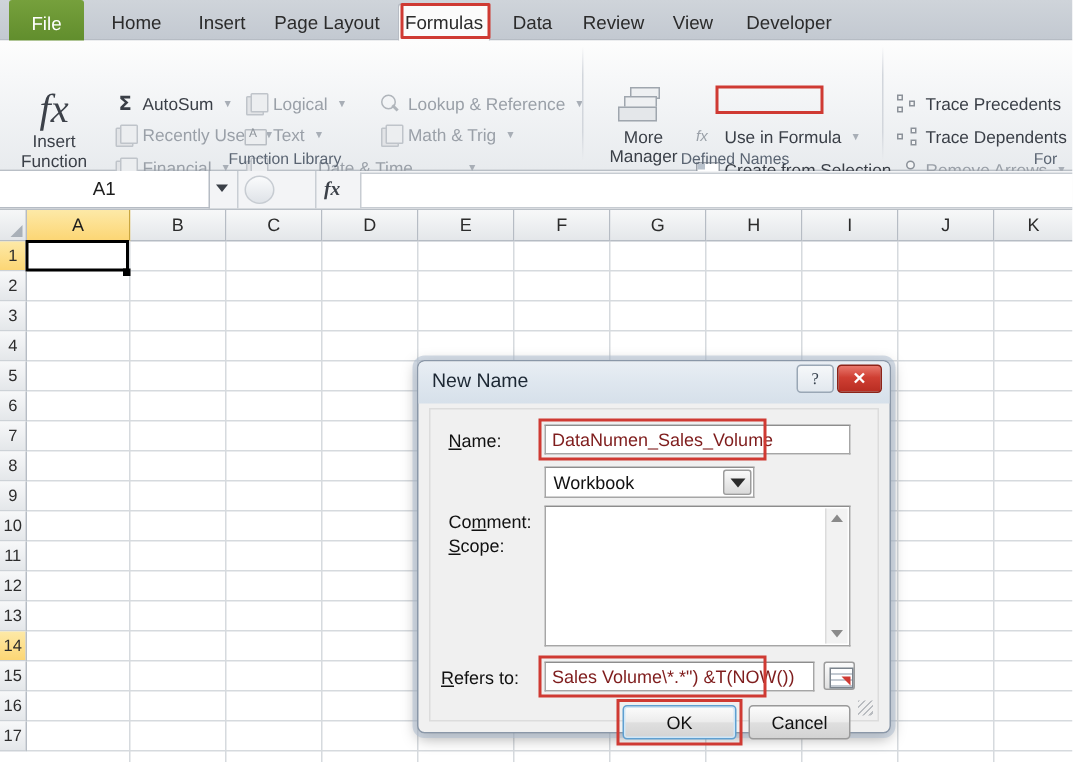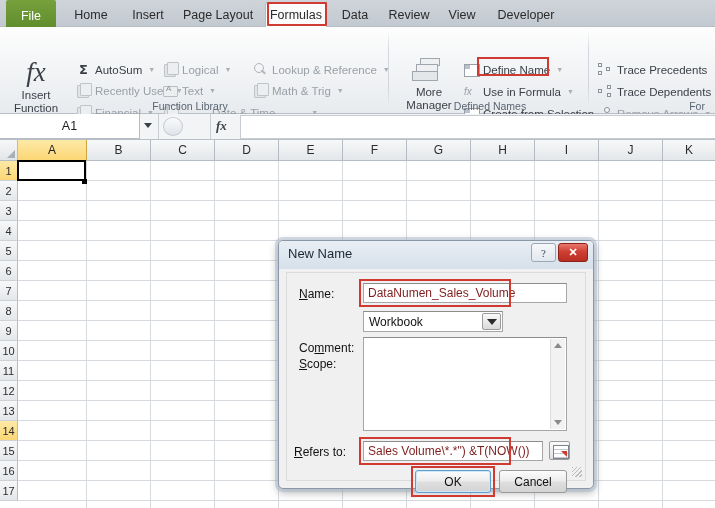--- a/index.html
+++ b/index.html
@@ -370,25 +370,20 @@
     <div class="nm-icon">
       <span style="left:8px;top:0;width:20px;height:8px;"></span>
       <span style="left:4px;top:6px;width:22px;height:9px;"></span>
       <span style="left:0px;top:13px;width:26px;height:10px;background:#e4e7ea;"></span>
     </div>
     <div class="nm-cap">
       <span>More</span><br>
       <span>Manager</span>
     </div>
 
-    <div class="ribitem enabled" style="left:464px;top:33px;color:#3a3f47;">
-      <span class="ic gridsel"></span>
-      <span>Define Name</span>
-      <span class="caret">▼</span>
-    </div>
     <div class="ribitem enabled" style="left:464px;top:55px;">
       <span class="ic fxs">fx</span>
       <span>Use in Formula</span>
       <span class="caret">▼</span>
     </div>
     <div class="ribitem enabled" style="left:464px;top:77px;">
       <span class="ic gridsel"></span>
       <span>Create from Selection</span>
     </div>
     <div class="def-hl" style="left:477px;top:30px;width:72px;height:19px;"></div>

